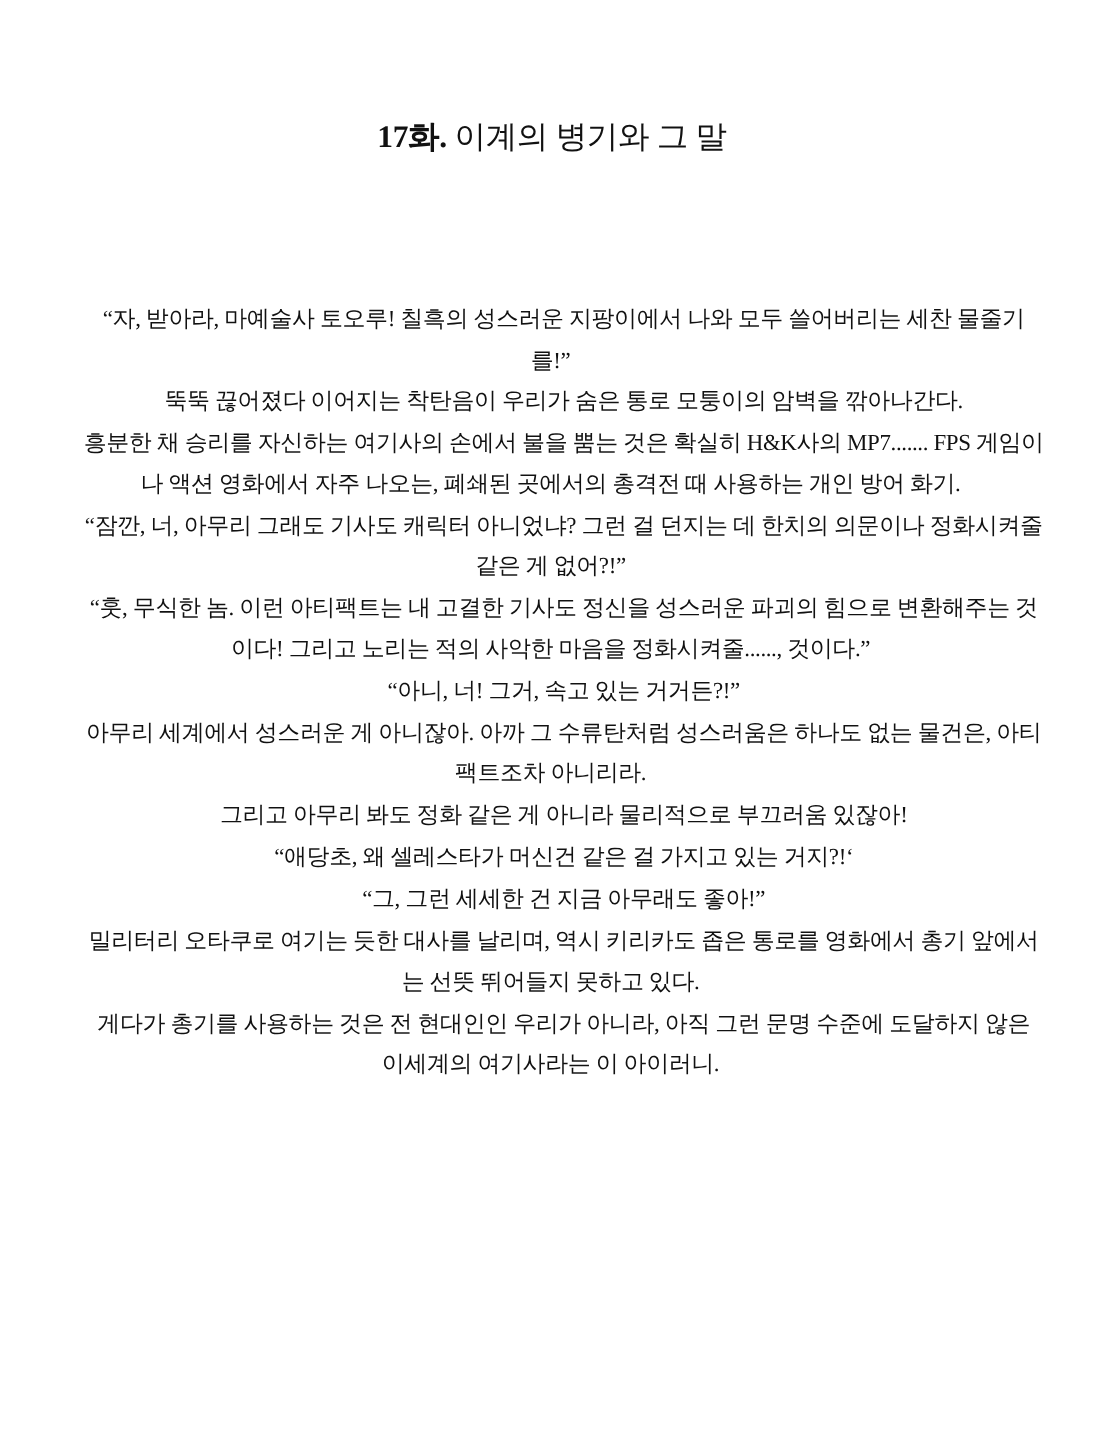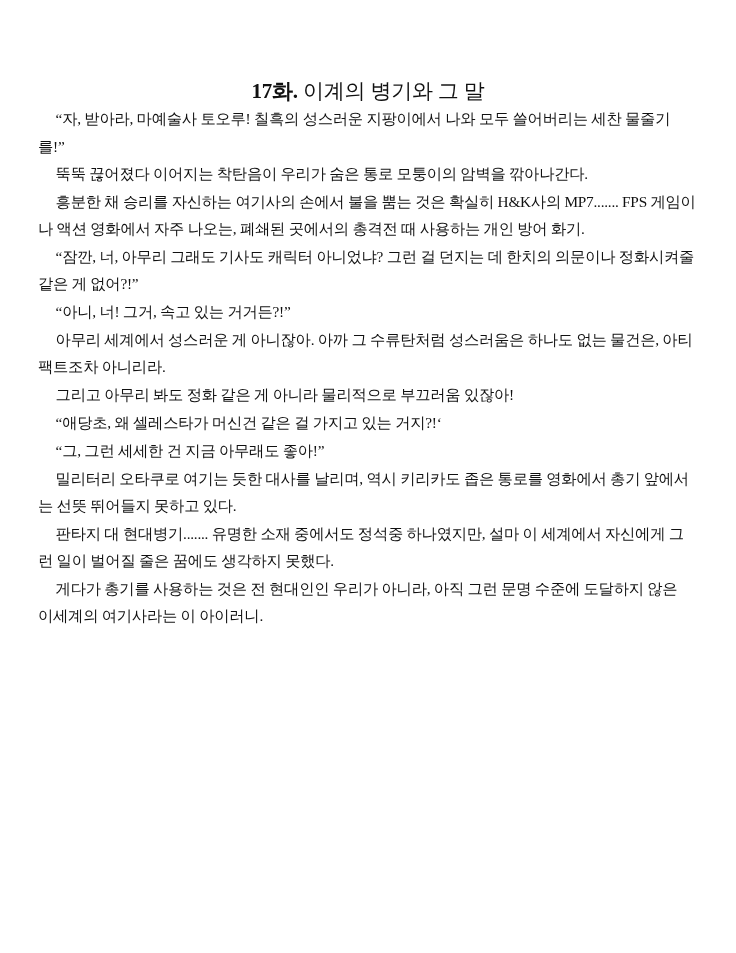--- a/index.html
+++ b/index.html
@@ -31,24 +31,25 @@
     line-height: 1.3;
   }
   .chapter-title .title-num {
     font-weight: bold;
   }
   .chapter-title .title-text {
     font-weight: normal;
   }
   .body-text {
     padding: 0 40px 0 38px;
+    margin-top: 94px;
     font-size: 15.3px;
     line-height: 1.78;
     letter-spacing: -0.25px;
-    text-align: left;
+    text-align: center;
   }
   .body-text p {
     margin: 0 0 0.04em 0;
     text-indent: 1.15em;
     word-break: break-all;
   }
 </style>
 </head>
 <body>
 
@@ -56,23 +57,23 @@
 
   <h1 class="chapter-title">
     <span class="title-num">17화.</span><span class="title-text"> 이계의 병기와 그 말</span>
   </h1>
 
   <div class="body-text">
     <p>“자, 받아라, 마예술사 토오루! 칠흑의 성스러운 지팡이에서 나와 모두 쓸어버리는 세찬 물줄기를!”</p>
     <p>뚝뚝 끊어졌다 이어지는 착탄음이 우리가 숨은 통로 모퉁이의 암벽을 깎아나간다.</p>
     <p>흥분한 채 승리를 자신하는 여기사의 손에서 불을 뿜는 것은 확실히 H&amp;K사의 MP7....... FPS 게임이나 액션 영화에서 자주 나오는, 폐쇄된 곳에서의 총격전 때 사용하는 개인 방어 화기.</p>
     <p>“잠깐, 너, 아무리 그래도 기사도 캐릭터 아니었냐? 그런 걸 던지는 데 한치의 의문이나 정화시켜줄 같은 게 없어?!”</p>
+    <p>“훗, 무식한 놈. 이런 아티팩트는 내 고결한 기사도 정신을 성스러운 파괴의 힘으로 변환해주는 것이다! 그리고 노리는 적의 사악한 마음을 정화시켜줄......, 것이다.”</p>
     <p>“아니, 너! 그거, 속고 있는 거거든?!”</p>
     <p>아무리 세계에서 성스러운 게 아니잖아. 아까 그 수류탄처럼 성스러움은 하나도 없는 물건은, 아티팩트조차 아니리라.</p>
     <p>그리고 아무리 봐도 정화 같은 게 아니라 물리적으로 부끄러움 있잖아!</p>
     <p>“애당초, 왜 셀레스타가 머신건 같은 걸 가지고 있는 거지?!‘</p>
     <p>“그, 그런 세세한 건 지금 아무래도 좋아!”</p>
     <p>밀리터리 오타쿠로 여기는 듯한 대사를 날리며, 역시 키리카도 좁은 통로를 영화에서 총기 앞에서는 선뜻 뛰어들지 못하고 있다.</p>
-    <p>판타지 대 현대병기....... 유명한 소재 중에서도 정석중 하나였지만, 설마 이 세계에서 자신에게 그런 일이 벌어질 줄은 꿈에도 생각하지 못했다.</p>
     <p>게다가 총기를 사용하는 것은 전 현대인인 우리가 아니라, 아직 그런 문명 수준에 도달하지 않은 이세계의 여기사라는 이 아이러니.</p>
   </div>
 
 </div>
 
 </body></html>

